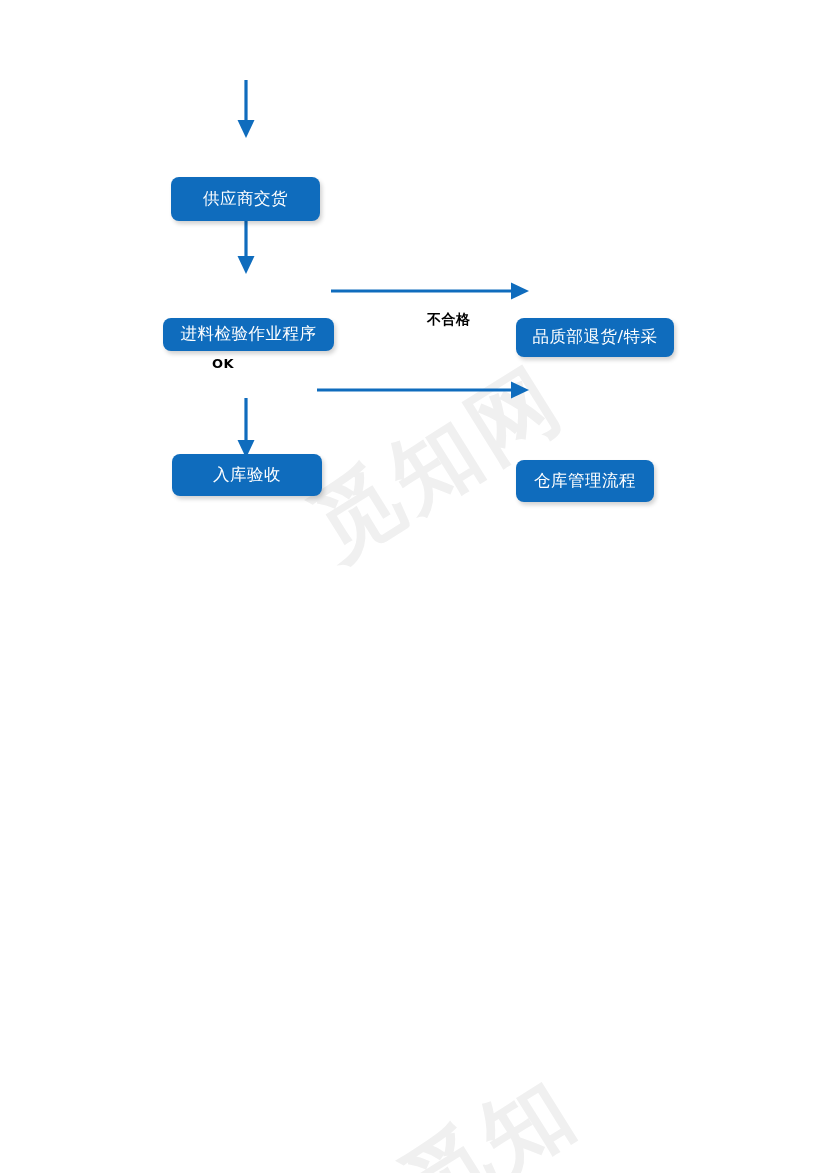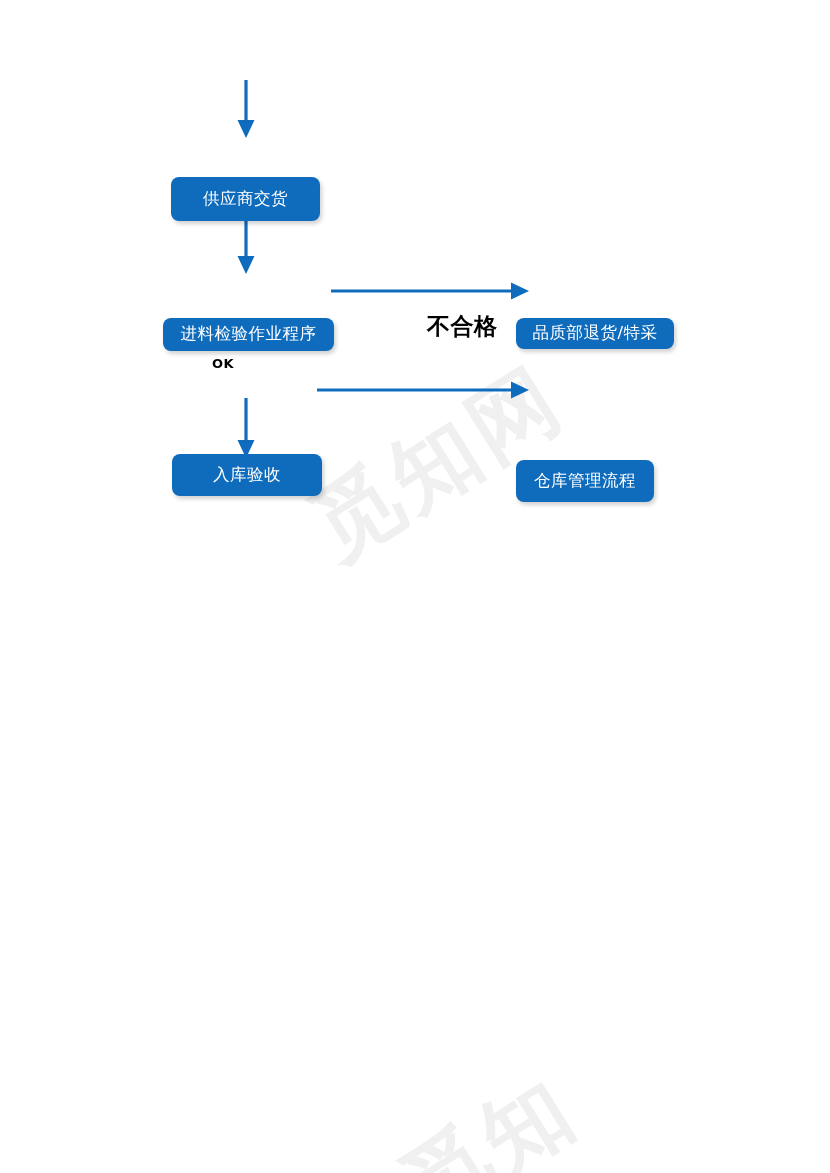--- a/index.html
+++ b/index.html
@@ -52,21 +52,21 @@
     font-size: 16.5px;
     line-height: 1;
     white-space: nowrap;
     letter-spacing: 0.5px;
     font-family: "DejaVu Sans", "Liberation Sans", sans-serif;
   }
 
   #node-supplier-delivery { left: 171px; top: 177px; width: 149px; height: 44px; }
   #node-incoming-inspection { left: 163px; top: 318px; width: 171px; height: 33px; }
   #node-warehouse-acceptance { left: 172px; top: 454px; width: 150px; height: 42px; }
-  #node-quality-return { left: 516px; top: 318px; width: 158px; height: 31px; }
+  #node-quality-return { left: 516px; top: 318px; width: 158px; height: 39px; }
   #node-warehouse-process { left: 516px; top: 460px; width: 138px; height: 42px; }
 
   
   .connector {
     position: absolute;
     z-index: 2;
   }
 
   
   .edge-label {
@@ -79,21 +79,21 @@
   }
   #label-ok {
     left: 212px;
     top: 356px;
     font-size: 13px;
     letter-spacing: 0.5px;
   }
   #label-reject {
     left: 427px;
     top: 311px;
-    font-size: 23px;
+    font-size: 14px;
     letter-spacing: 0.5px;
   }
 </style>
 </head>
 <body>
 
 <div id="canvas">
 
   <div class="watermark wm-1">觅知网</div>
   <div class="watermark wm-2">觅知</div>

